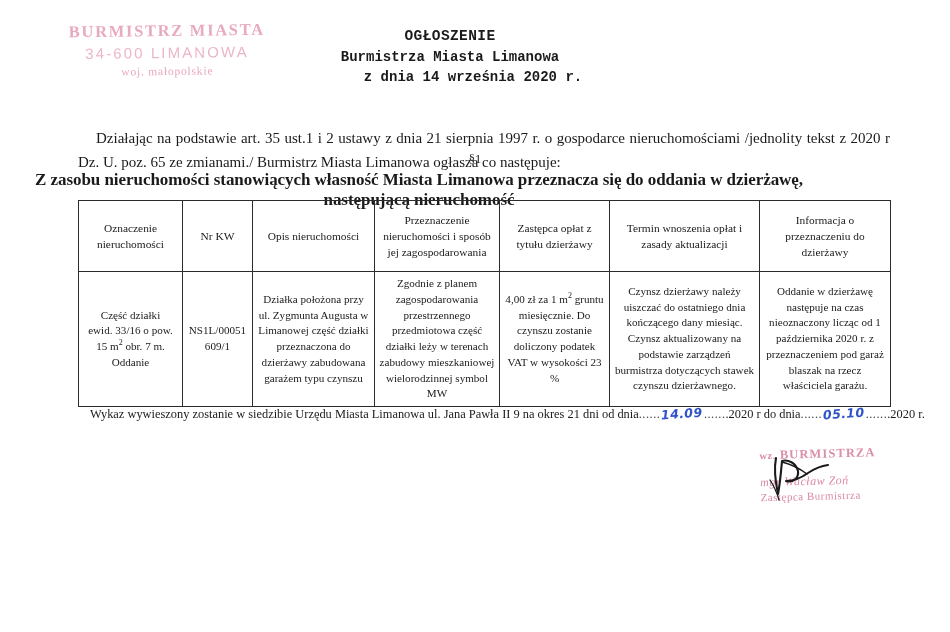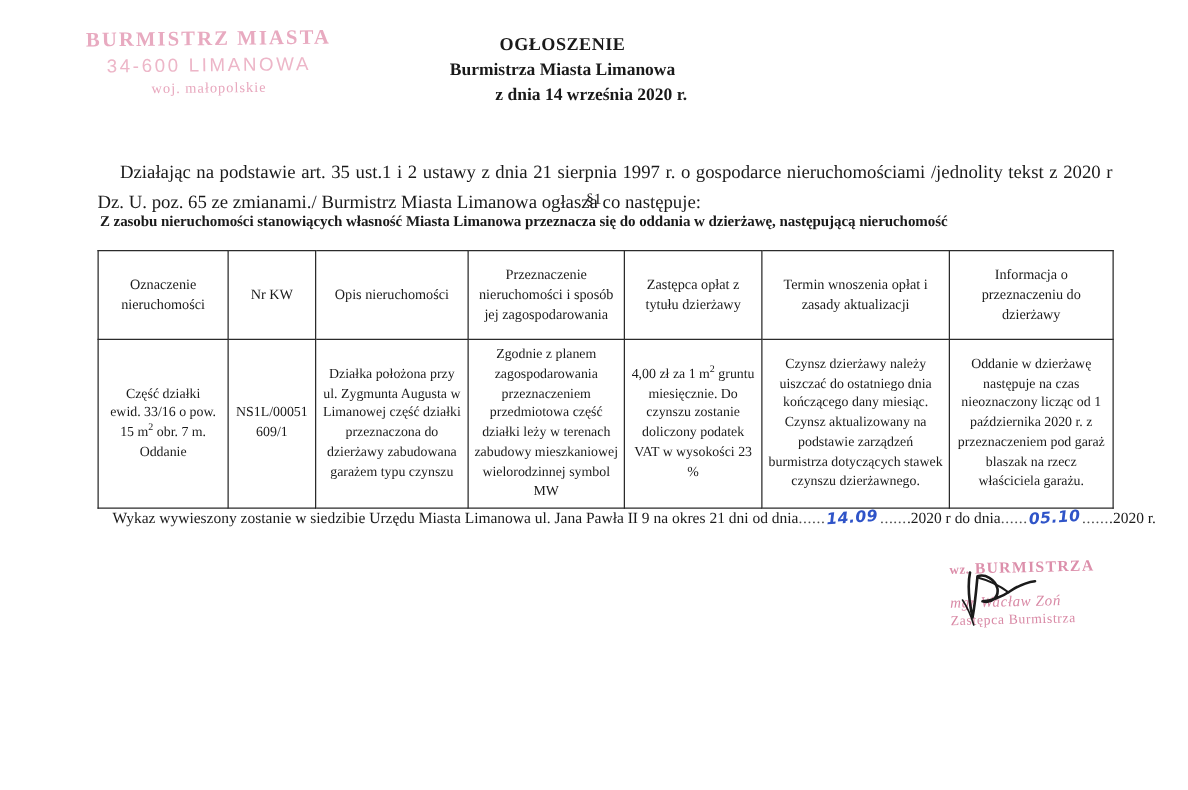--- a/index.html
+++ b/index.html
@@ -54,20 +54,21 @@
     margin-top: 1px;
   }
 
   
   .title-block {
     position: absolute;
     left: 0;
     top: 26px;
     width: 900px;
     text-align: center;
+    font-family: Liberation Mono, monospace;
   }
   .title-block .t-main {
     font-size: 14.5px;
     font-weight: bold;
     letter-spacing: 0.4px;
     line-height: 1.42;
   }
   .title-block .t-sub {
     font-size: 14px;
     font-weight: bold;
@@ -106,21 +107,21 @@
     width: 950px;
     text-align: center;
     font-size: 12.5px;
   }
   .par-lead {
     position: absolute;
     left: 0;
     top: 170px;
     width: 838px;
     text-align: center;
-    font-size: 12px;
+    font-size: 17px;
     font-weight: bold;
     letter-spacing: -0.05px;
   }
 
   
   .wykaz-table {
     position: absolute;
     left: 78px;
     top: 200px;
     width: 812px;
@@ -283,21 +284,21 @@
           <span>Część działki</span><br>
           <span>ewid. 33/16 o pow.</span><br>
           <span>15 m</span><sup>2</sup><span> obr. 7 m.</span><br>
           <span>Oddanie</span>
         </td>
         <td>
           <span>NS1L/00051</span><br>
           <span>609/1</span>
         </td>
         <td>Działka położona przy ul. Zygmunta Augusta w Limanowej część działki przeznaczona do dzierżawy zabudowana garażem typu czynszu</td>
-        <td>Zgodnie z planem zagospodarowania przeznaczeniem przedmiotowa część działki leży w terenach zabudowy mieszkaniowej wielorodzinnej symbol MW</td>
+        <td>Zgodnie z planem zagospodarowania przestrzennego przedmiotowa część działki leży w terenach zabudowy mieszkaniowej wielorodzinnej symbol MW</td>
         <td>
           <span>4,00 zł za 1 m</span><sup>2</sup><span> gruntu miesięcznie. Do czynszu zostanie doliczony podatek VAT w wysokości 23 %</span>
         </td>
         <td>Czynsz dzierżawy należy uiszczać do ostatniego dnia kończącego dany miesiąc. Czynsz aktualizowany na podstawie zarządzeń burmistrza dotyczących stawek czynszu dzierżawnego.</td>
         <td>Oddanie w dzierżawę następuje na czas nieoznaczony licząc od 1 października 2020 r. z przeznaczeniem pod garaż blaszak na rzecz właściciela garażu.</td>
       </tr>
     </tbody>
   </table>
 
   <div class="posting-note">

